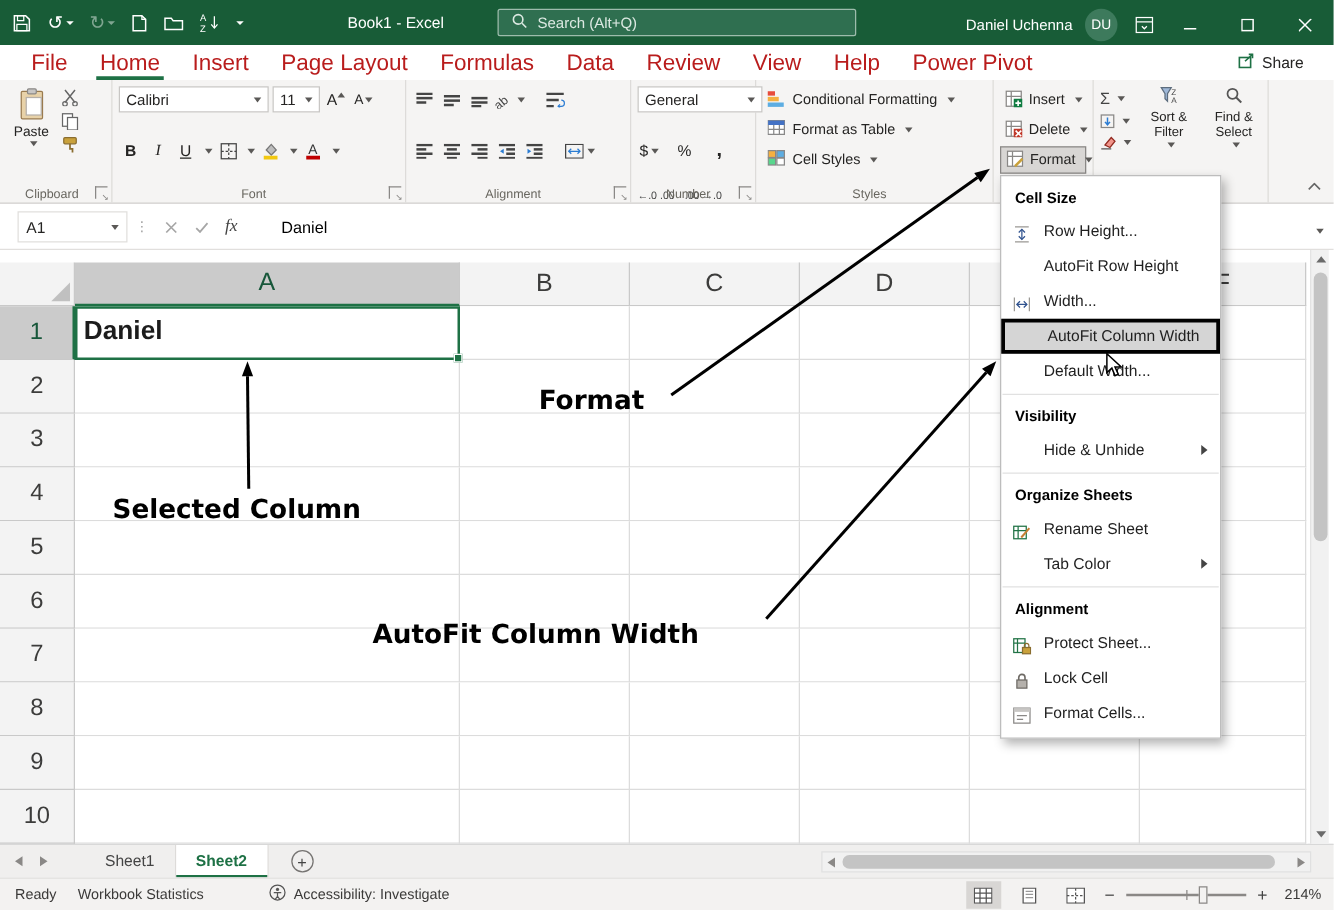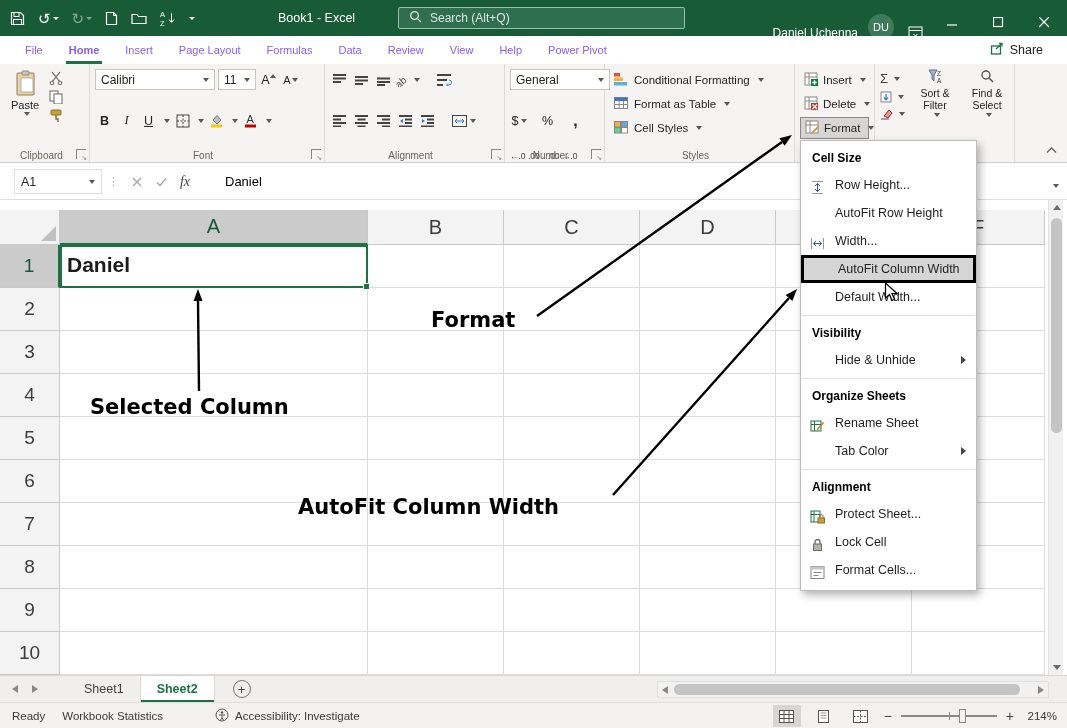--- a/index.html
+++ b/index.html
@@ -6,31 +6,31 @@
   body{width:1067px;height:728px;overflow:hidden;font-family:"Liberation Sans",sans-serif;background:#fff}
   .app{position:relative;width:1067px;height:728px;background:#fff;overflow:hidden}
 
   
   .titlebar{position:absolute;left:0;top:0;width:1067px;height:36px;background:#185C37;color:#fff}
   .qat{position:absolute;left:10px;top:0;height:36px;display:flex;align-items:center;gap:13px}
   .qat .qicon{display:flex;align-items:center;gap:2px;font-size:15px;color:#fff;line-height:1}
   .qat .dim{opacity:.45}
   .tb-title{position:absolute;left:278px;top:0;height:36px;display:flex;align-items:center;font-size:12.5px;color:#fff}
   .tb-search{position:absolute;left:398px;top:7px;width:287px;height:22px;background:#2F6F50;border:1px solid #9DBCAC;border-radius:2px;display:flex;align-items:center;gap:8px;padding:0 10px;font-size:12px;color:#DCE9E2}
-  .tb-right{position:absolute;right:0;top:0;height:40px;display:flex;align-items:flex-end}
+  .tb-right{position:absolute;right:0;top:0;height:40px;display:flex;align-items:center}
   .tb-user{font-size:12px;margin-right:10px}
   .tb-avatar{width:26px;height:26px;border-radius:50%;background:#3D7A5C;color:#fff;font-size:11px;display:flex;align-items:center;justify-content:center;margin-right:14px}
   .tb-ribbonopt{margin-right:6px;display:flex;align-items:center}
   .winbtn{width:46px;height:36px;display:flex;align-items:center;justify-content:center}
   .chevw{display:inline-block;width:0;height:0;border-left:3px solid transparent;border-right:3px solid transparent;border-top:3.5px solid #fff}
 
   
   .tabsrow{position:absolute;left:0;top:36px;width:1067px;height:28px;background:#fff;display:flex;align-items:stretch;padding-left:12px}
-  .rtab{padding:4px 13px;display:flex;align-items:center;font-size:11px;color:#8b5cf6;position:relative}
-  .rtab.active{font-weight:700}
+  .rtab{padding:4px 13px;display:flex;align-items:center;font-size:18px;color:#b91c1c;position:relative}
+  .rtab.active{font-weight:400}
   .rtab.active::after{content:"";position:absolute;left:10px;right:10px;bottom:0;height:3px;background:#1E7145}
   .share{position:absolute;right:14px;top:0;height:28px;display:flex;align-items:center;gap:6px;font-size:12.5px;color:#252423;padding:0 10px;border-radius:3px}
 
   
   .ribbon{position:absolute;left:0;top:64px;width:1067px;height:99px;background:#F5F4F3;border-bottom:1px solid #D2D0CE;display:flex;padding-left:2px}
   .rgroup{position:relative;height:98px;border-right:1px solid #DDDBD9;padding:5px 5px 15px}
   .rg-label{position:absolute;bottom:1px;left:2px;right:10px;text-align:center;font-size:10px;color:#68665F;white-space:nowrap}
   .launcher{position:absolute;right:3px;bottom:3px;width:10px;height:10px;border-top:1px solid #8A8886;border-left:1px solid #8A8886}
   .launcher::after{content:"\2198";position:absolute;right:-1px;bottom:-3px;font-size:7px;color:#8A8886}
   .chev{display:inline-block;width:0;height:0;border-left:3.5px solid transparent;border-right:3.5px solid transparent;border-top:4px solid #5A5856;margin-left:3px}

